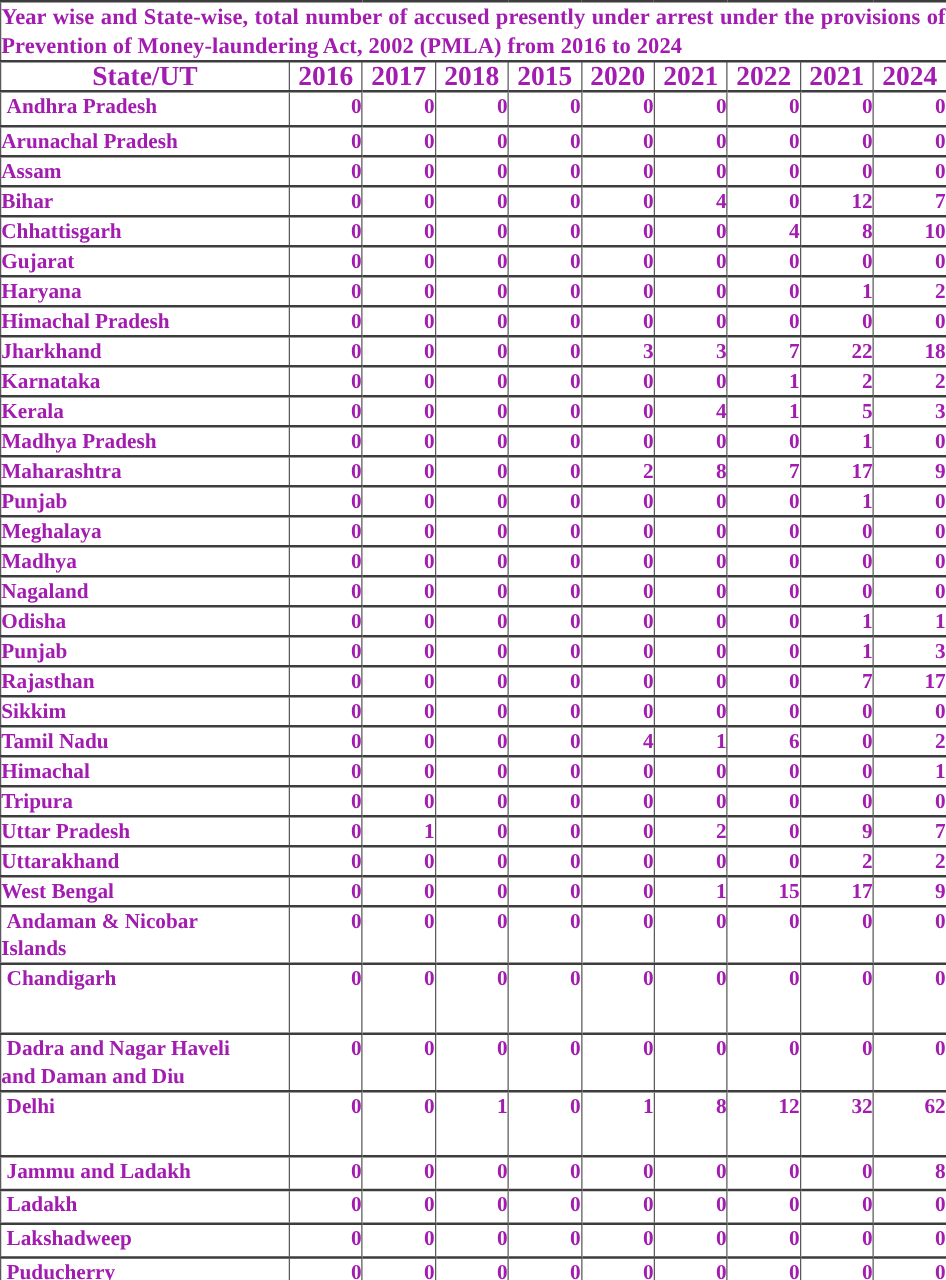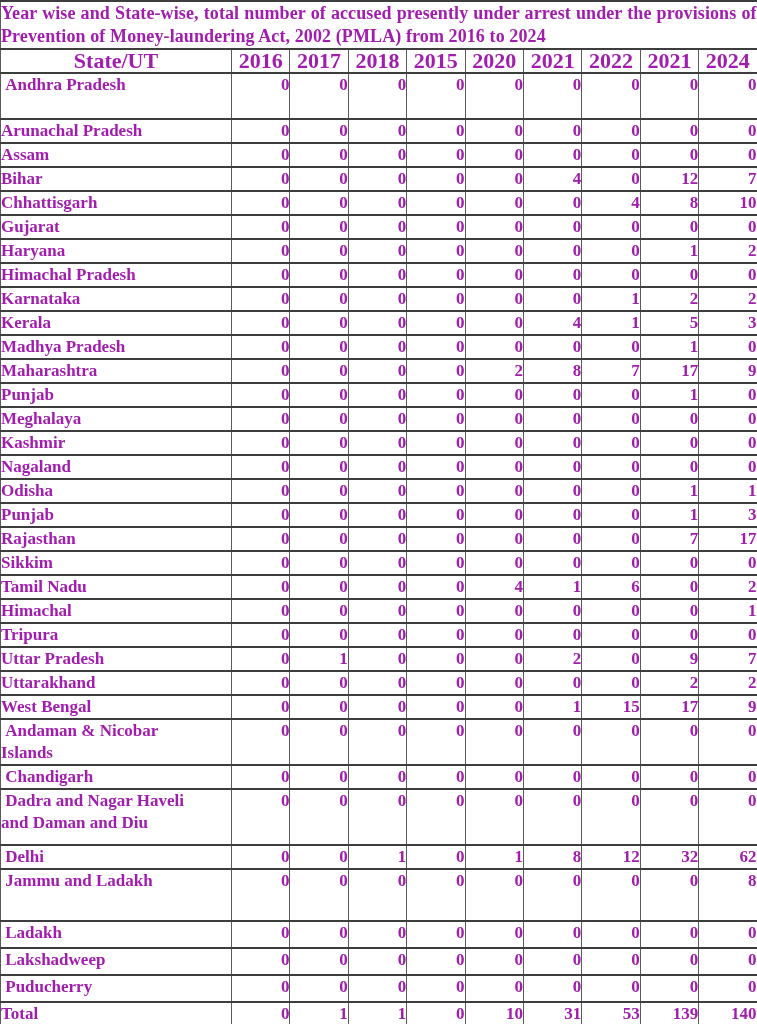--- a/index.html
+++ b/index.html
@@ -46,21 +46,21 @@
 
   tr.header-row th {
     font-size: 22px;
     height: 24px;
     line-height: 22px;
     text-align: center;
     padding: 0 2px;
   }
 
   tbody tr { height: 23px; }
-  tbody tr:first-child { height: 46px; margin-top: 20px; }           
+  tbody tr:first-child { height: 28px; margin-top: 20px; }           
   tbody tr:nth-child(29) { height: 56px; }          
   tbody tr:nth-child(31) { height: 52px; border-radius: 18px; }          
   tbody tr:nth-child(n+32):nth-child(-n+36) { height: 27px; margin-left: 28px; } 
   tbody tr:last-child { height: 25px; }             
 
   td.state {
     font-size: 17px;
     line-height: 22px;
     text-align: left;
     padding: 1px 4px 1px 7px;
@@ -206,20 +206,32 @@
     <td class="num">0</td>
     <td class="num">0</td>
     <td class="num">0</td>
     <td class="num">0</td>
     <td class="num">0</td>
     <td class="num">0</td>
     <td class="num">0</td>
     <td class="num">0</td>
   </tr>
 
+  <tr>
+    <td class="state">Jharkhand</td>
+    <td class="num">0</td>
+    <td class="num">0</td>
+    <td class="num">0</td>
+    <td class="num">0</td>
+    <td class="num">3</td>
+    <td class="num">3</td>
+    <td class="num">7</td>
+    <td class="num">22</td>
+    <td class="num">18</td>
+  </tr>
 
   <tr>
     <td class="state">Karnataka</td>
     <td class="num">0</td>
     <td class="num">0</td>
     <td class="num">0</td>
     <td class="num">0</td>
     <td class="num">0</td>
     <td class="num">0</td>
     <td class="num">1</td>
@@ -286,21 +298,21 @@
     <td class="num">0</td>
     <td class="num">0</td>
     <td class="num">0</td>
     <td class="num">0</td>
     <td class="num">0</td>
     <td class="num">0</td>
     <td class="num">0</td>
   </tr>
 
   <tr>
-    <td class="state">Kashmir</td>
+    <td class="state">Madhya</td>
     <td class="num">0</td>
     <td class="num">0</td>
     <td class="num">0</td>
     <td class="num">0</td>
     <td class="num">0</td>
     <td class="num">0</td>
     <td class="num">0</td>
     <td class="num">0</td>
     <td class="num">0</td>
   </tr>

